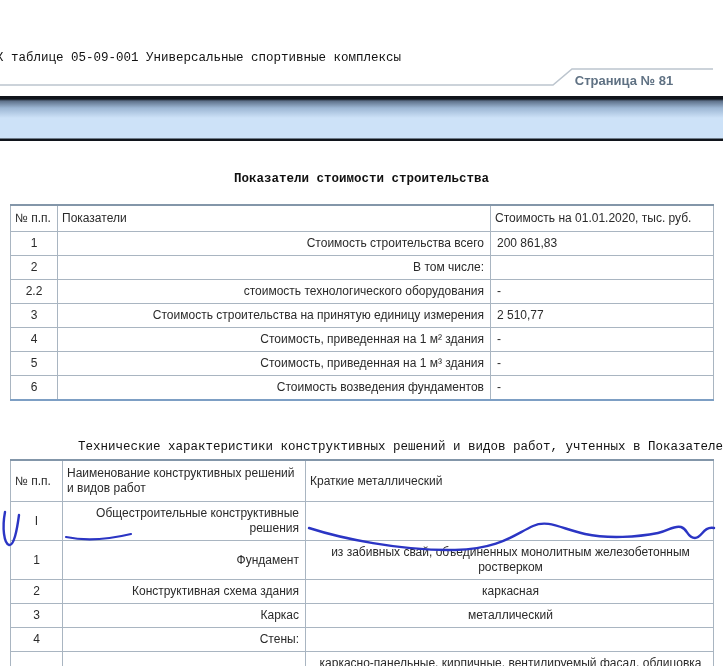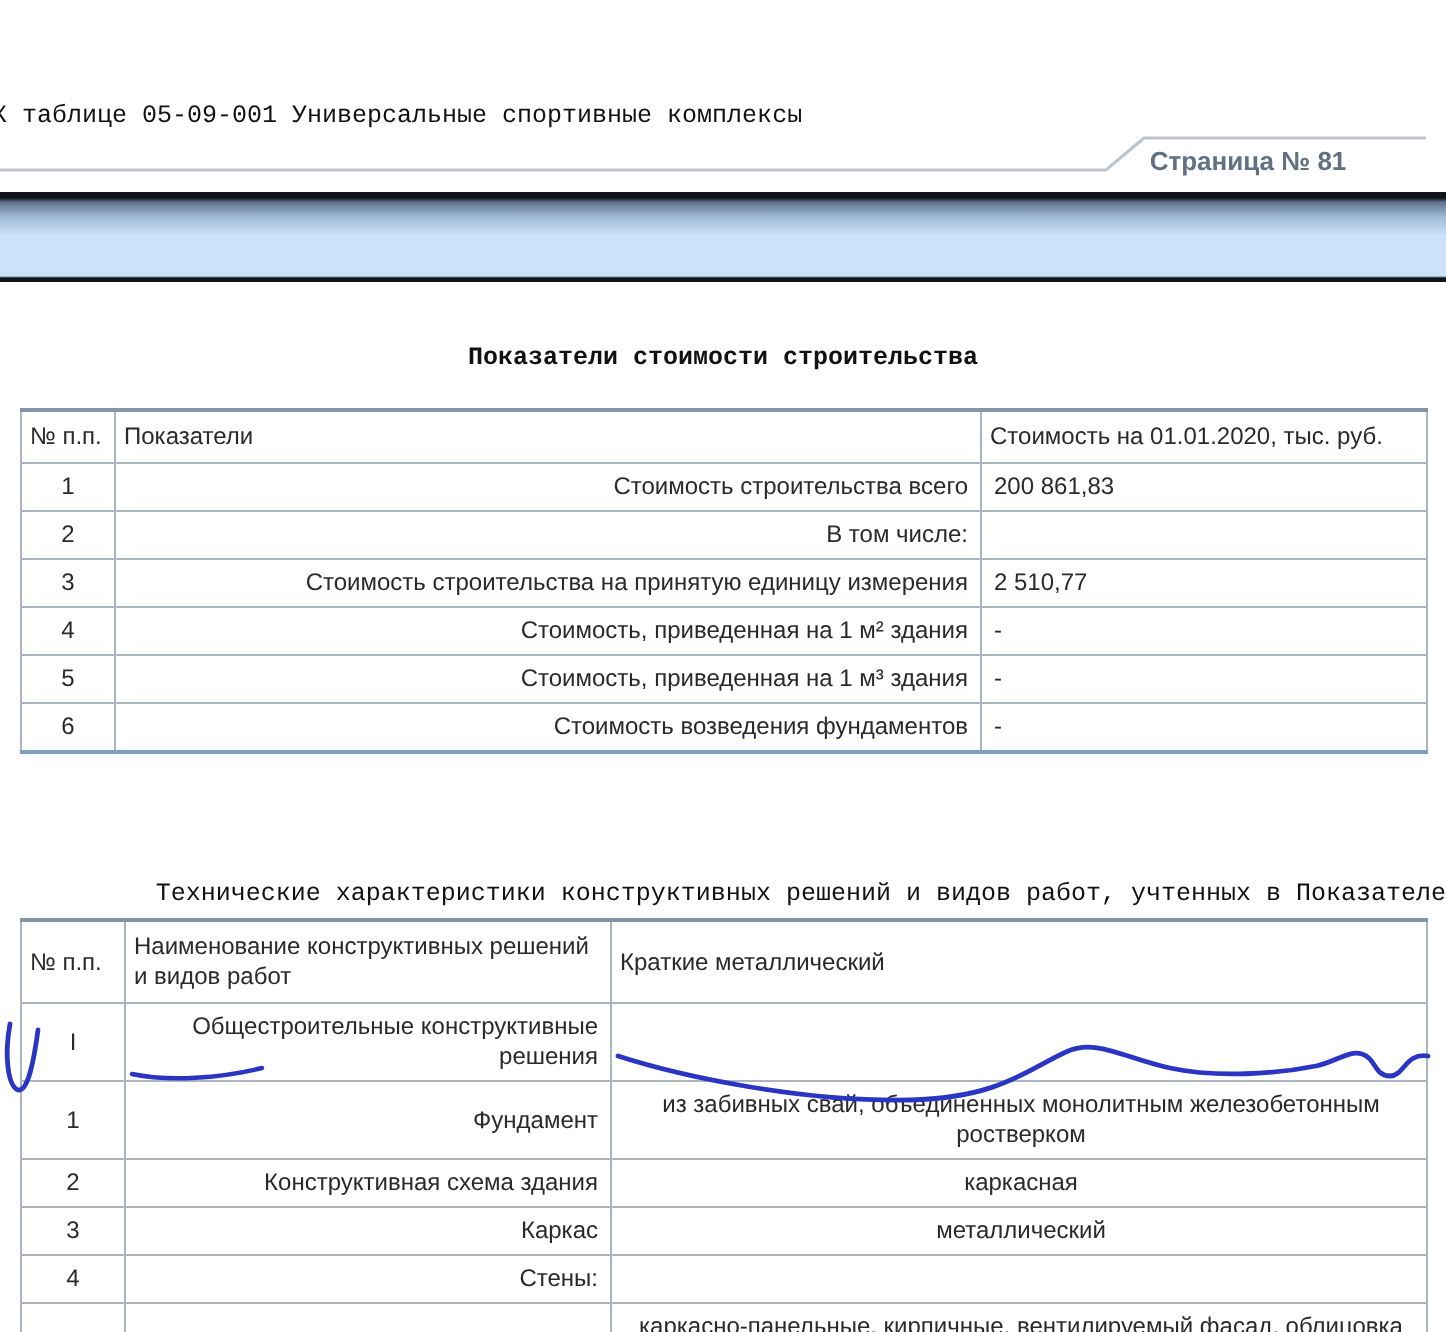--- a/index.html
+++ b/index.html
@@ -100,20 +100,25 @@
         <td class="col-num">1</td>
         <td class="col-name">Стоимость строительства всего</td>
         <td class="col-val-center">200 861,83</td>
       </tr>
     <tr>
         <td class="col-num">2</td>
         <td class="col-name">В том числе:</td>
         <td class="col-val-center"></td>
       </tr>
     <tr>
+        <td class="col-num">2.2</td>
+        <td class="col-name">стоимость технологического оборудования</td>
+        <td class="col-val-center">-</td>
+      </tr>
+    <tr>
         <td class="col-num">3</td>
         <td class="col-name">Стоимость строительства на принятую единицу измерения</td>
         <td class="col-val-center">2 510,77</td>
       </tr>
     <tr>
         <td class="col-num">4</td>
         <td class="col-name">Стоимость, приведенная на 1 м² здания</td>
         <td class="col-val-center">-</td>
       </tr>
     <tr>

